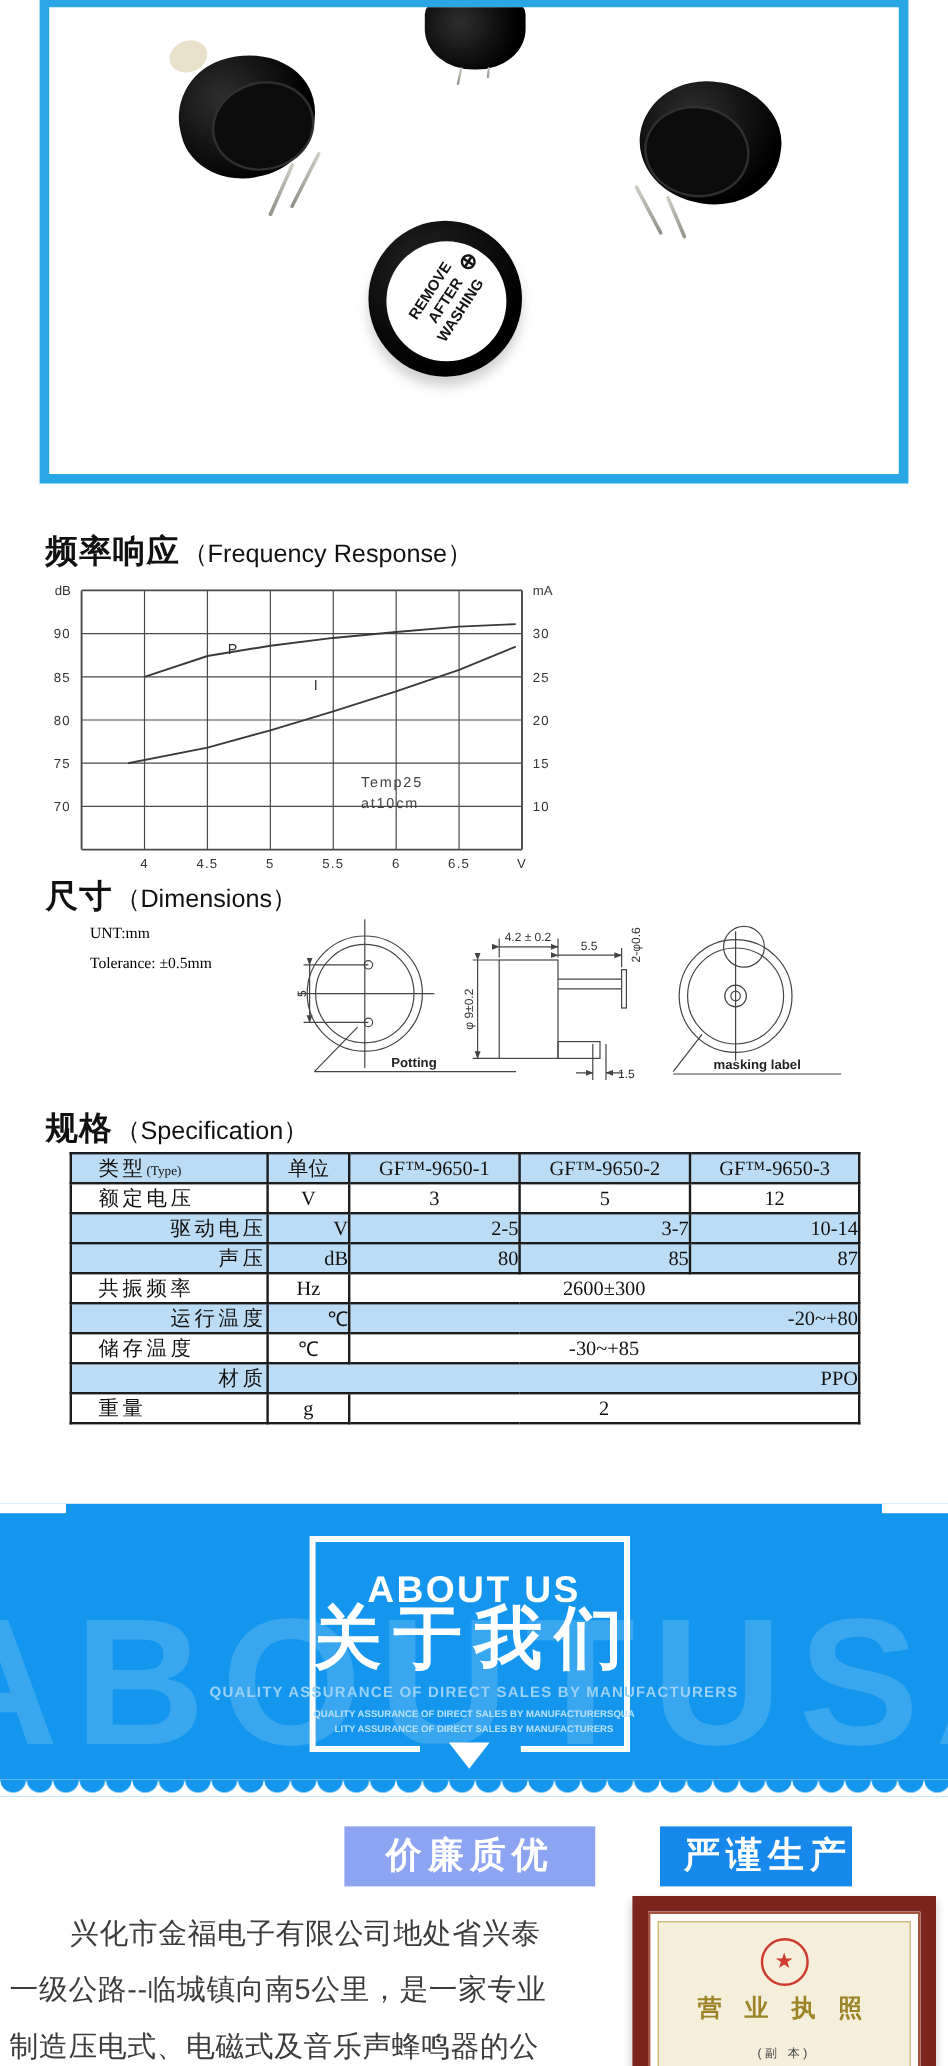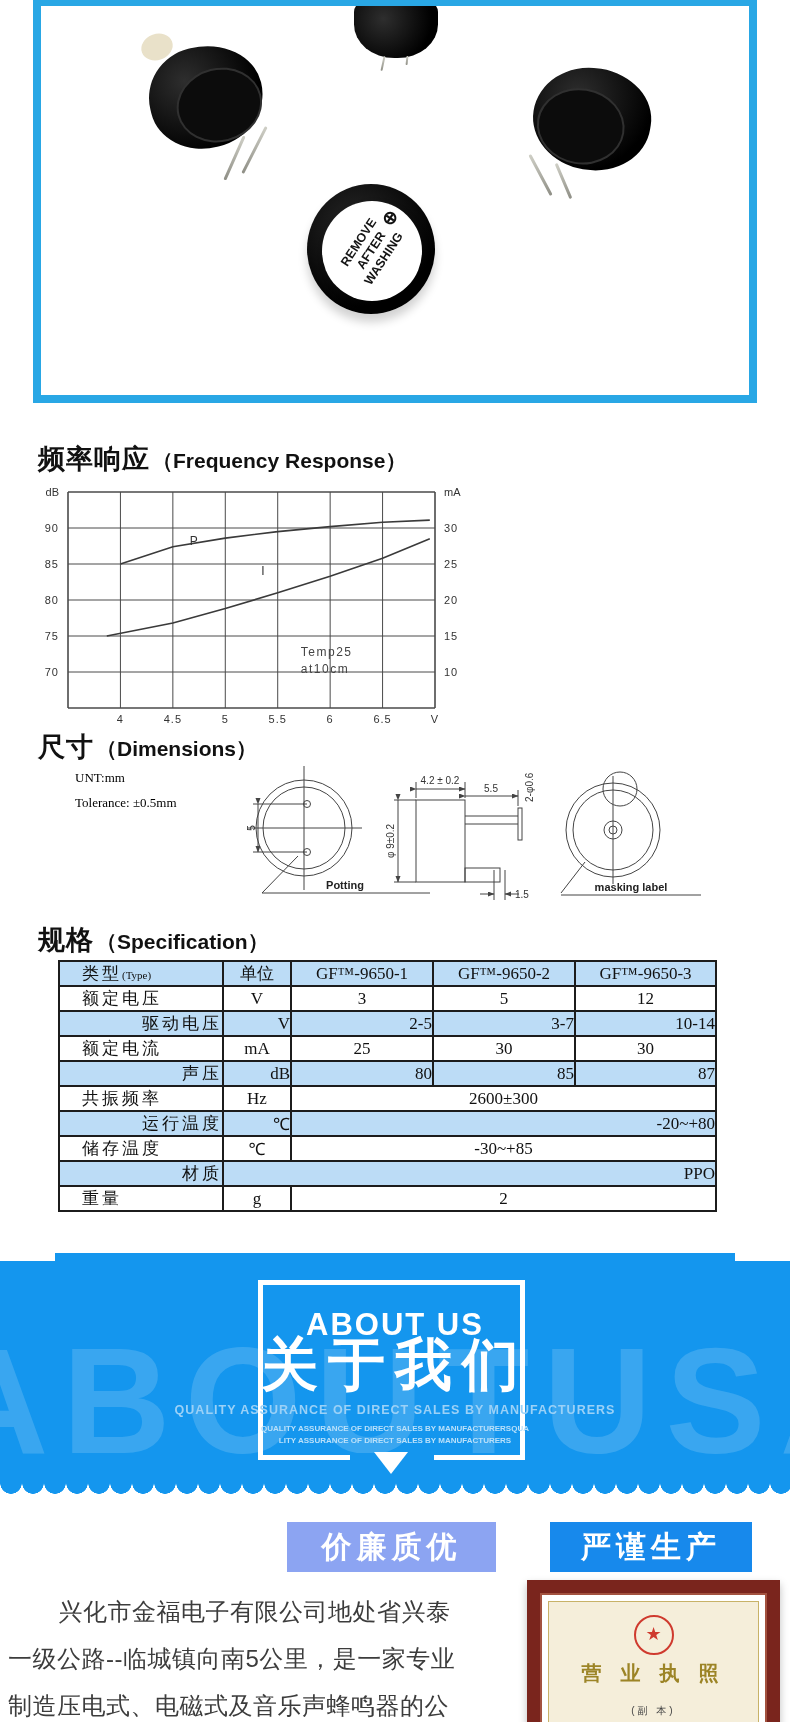--- a/index.html
+++ b/index.html
@@ -16,21 +16,21 @@
   .face-ring{position:absolute;border:2px solid #303030;background:#0c0c0c;border-radius:50%;}
   #buzzer-bottom .label-face{position:absolute;left:15px;top:17px;width:100px;height:100px;border-radius:50%;
      background:#fff;box-shadow:2px 3px 6px rgba(0,0,0,.25);}
   #buzzer-bottom .label-rot{position:absolute;left:0;top:0;width:100%;height:100%;transform:rotate(-57deg);
      text-align:center;font-weight:bold;font-size:12.5px;line-height:15px;color:#141414;padding-top:27px;box-sizing:border-box;}
   #buzzer-bottom .plus{position:absolute;right:5px;top:40px;font-size:18px;color:#111;font-weight:bold;}
 
   
   .sec-head{display:flex;align-items:baseline;color:#111;white-space:nowrap;}
   .sec-head .zh{font-size:27px;font-weight:bold;letter-spacing:1px;}
-  .sec-head .en{font-size:21px;font-weight:700;margin-left:2px;}
+  .sec-head .en{font-size:21px;font-weight:400;margin-left:2px;}
 
   .note{font-family:"Liberation Serif",serif;font-size:13px;color:#000000;}
 
   
   svg text{font-family:"Liberation Sans",sans-serif;}
   .tick{font-size:11px;fill:#333;letter-spacing:1px;}
   .axl{font-size:11px;fill:#333;}
   .anno{font-size:12px;fill:#444;letter-spacing:1.5px;}
   .slabel{font-size:12px;fill:#333;}
   .dimtx{font-size:10px;fill:#333;}
@@ -269,27 +269,20 @@
           <td>5</td>
           <td>12</td>
         </tr>
         <tr class="blue">
           <td class="c-label">驱动电压</td>
           <td>V</td>
           <td>2-5</td>
           <td>3-7</td>
           <td>10-14</td>
         </tr>
-        <tr>
-          <td class="c-label">额定电流</td>
-          <td>mA</td>
-          <td>25</td>
-          <td>30</td>
-          <td>30</td>
-        </tr>
         <tr class="blue">
           <td class="c-label">声压</td>
           <td>dB</td>
           <td>80</td>
           <td>85</td>
           <td>87</td>
         </tr>
         <tr>
           <td class="c-label">共振频率</td>
           <td>Hz</td>
@@ -327,21 +320,21 @@
     <div class="tri"></div>
     <div class="ab-center t1">ABOUT US</div>
     <div class="ab-center t2">关于我们</div>
     <div class="ab-center t3">QUALITY ASSURANCE OF DIRECT SALES BY MANUFACTURERS</div>
     <div class="ab-center t4">QUALITY ASSURANCE OF DIRECT SALES BY MANUFACTURERSQUA</div>
     <div class="ab-center t5">LITY ASSURANCE OF DIRECT SALES BY MANUFACTURERS</div>
     <div class="scallop"></div>
   </div>
 
   <div class="feat" style="left:287px;width:209px;background:#8ca4f2;">价廉质优</div>
-  <div class="feat" style="left:550px;width:202px;background:#1789ec;">严谨生产</div>
+  <div class="feat" style="left:550px;width:160px;background:#1789ec;text-align:right;">严谨生产</div>
 
   <div id="company-intro" class="abs">兴化市金福电子有限公司地处省兴泰一级公路--临城镇向南5公里，是一家专业制造压电式、电磁式及音乐声蜂鸣器的公司。</div>
 
   <div id="license" class="abs">
     <div class="cert">
       <div class="emblem">★</div>
       <div class="lt">营 业 执 照</div>
       <div class="ls">(副  本)</div>
       <div class="lc">统一社会信用代码</div>
 

